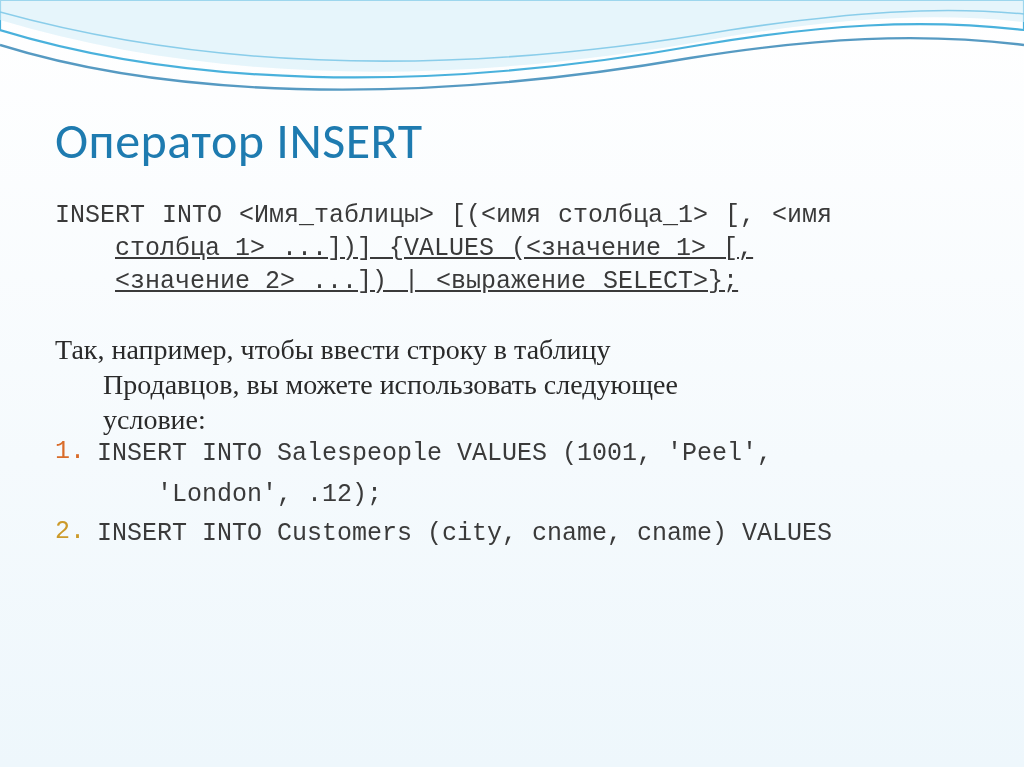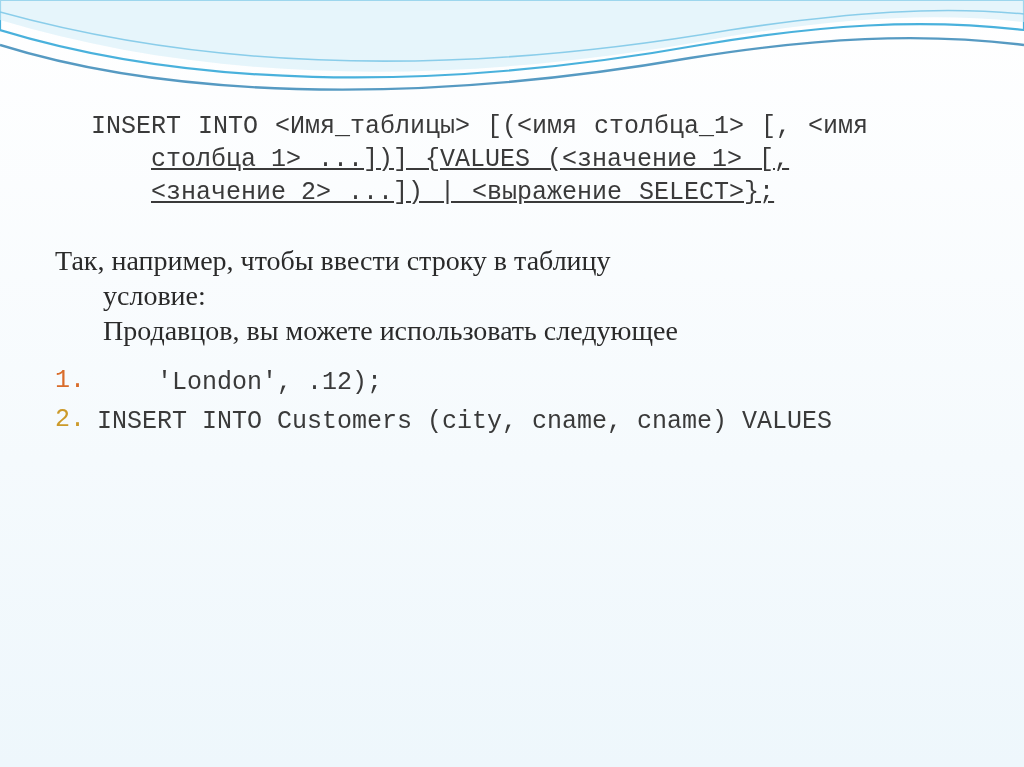--- a/index.html
+++ b/index.html
@@ -28,36 +28,34 @@
     color: #1e7bb0;
     margin-bottom: 28px;
     letter-spacing: 0.5px;
   }
   .mono {
     font-family: "Courier New", Courier, monospace;
     font-size: 25px;
     color: #3a3a3a;
     line-height: 1.32;
     word-spacing: 2px;
-    margin-left: 36px;
   }
   .syntax-block {
     margin-bottom: 34px;
     padding-left: 0;
   }
   .syntax-block .line-cont {
     padding-left: 60px;
     text-decoration: underline;
   }
   .paragraph {
     font-family: "Times New Roman", Times, serif;
     font-size: 28px;
     color: #2a2a2a;
     line-height: 1.25;
-    margin-bottom: 18px;
   }
   .paragraph .line-cont {
     padding-left: 48px;
     display: block;
   }
   .examples { }
   .example-item {
     display: flex;
     flex-direction: row;
     align-items: flex-start;
@@ -74,54 +72,57 @@
   .example-body {
     font-family: "Courier New", Courier, monospace;
     font-size: 25px;
     color: #3a3a3a;
     line-height: 1.32;
     flex: 1;
   }
   .example-body .line-cont {
     padding-left: 60px;
     display: block;
+    margin-top: 8px;
   }
 </style>
 </head>
 <body>
 
 <div class="slide">
 
   <svg class="swoosh" viewBox="0 0 1024 120" preserveAspectRatio="none">
     <path d="M0,30 C180,85 420,95 700,45 C820,25 920,18 1024,30 L1024,0 L0,0 Z" fill="none" stroke="#29a3d6" stroke-width="2.2" opacity="0.85"></path>
     <path d="M0,20 C200,80 440,90 720,38 C840,18 930,12 1024,22 L1024,0 L0,0 Z" fill="#d5eef9" opacity="0.6"></path>
     <path d="M0,12 C210,70 450,78 730,30 C850,12 940,6 1024,14" fill="none" stroke="#7fc9e8" stroke-width="1.6" opacity="0.9"></path>
     <path d="M0,45 C160,95 400,108 690,58 C815,38 920,32 1024,45" fill="none" stroke="#0e6fa8" stroke-width="2.4" opacity="0.7"></path>
   </svg>
 
   <div class="content">
 
+    <div class="title">Оператор INSERT</div>
 
     <div class="syntax-block mono">
       <div>INSERT INTO &lt;Имя_таблицы&gt; [(&lt;имя столбца_1&gt; [, &lt;имя</div>
       <div class="line-cont">столбца_1&gt; ...])] {VALUES (&lt;значение_1&gt; [,</div>
       <div class="line-cont">&lt;значение_2&gt; ...]) | &lt;выражение SELECT&gt;};</div>
     </div>
 
     <div class="paragraph">
       <span>Так, например, чтобы ввести строку в таблицу</span>
+      <span class="line-cont">Продавцов, вы можете использовать следующее</span>
       <span class="line-cont">условие:</span>
-      <span class="line-cont">Продавцов, вы можете использовать следующее</span>
     </div>
 
     <div class="examples">
 
       <div class="example-item">
         <div class="example-num num-1">1.</div>
         <div class="example-body">
+          <span>INSERT INTO Salespeople VALUES (1001, 'Peel',</span>
           <span class="line-cont">'London', .12);</span>
         </div>
       </div>
 
       <div class="example-item">
         <div class="example-num num-2">2.</div>
         <div class="example-body">
           <span>INSERT INTO Customers (city, cname, cname) VALUES</span>
         </div>
       </div>

